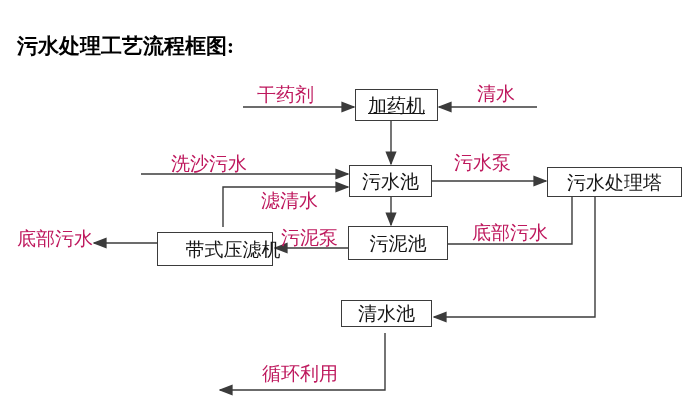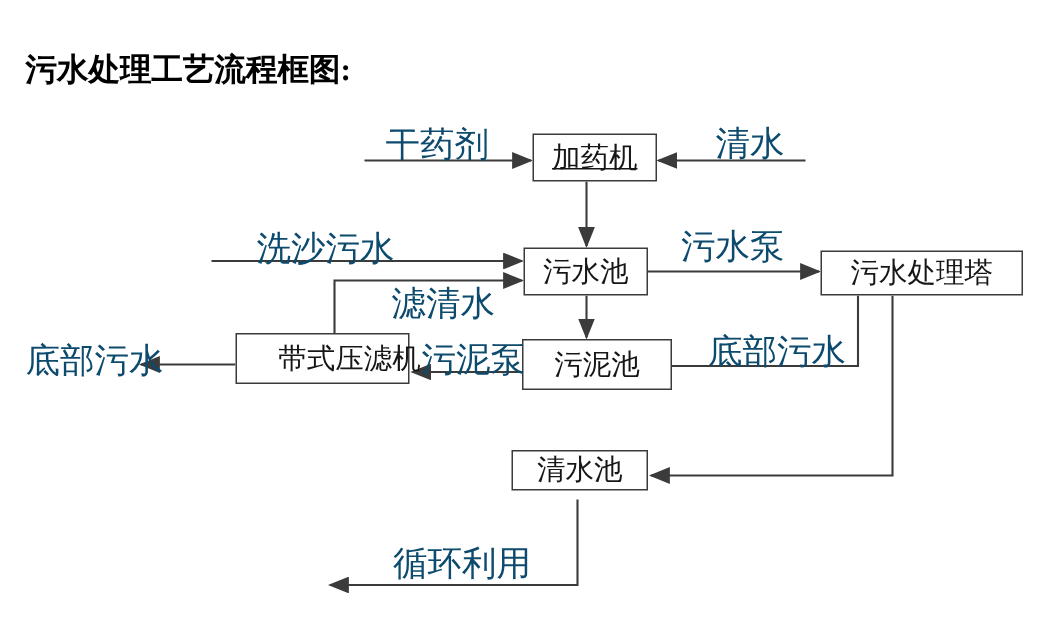--- a/index.html
+++ b/index.html
@@ -40,36 +40,36 @@
     display: flex;
     align-items: center;
     justify-content: center;
     font-size: 19px;
     line-height: 1;
     color: #161616;
     white-space: nowrap;
   }
   .edge-label {
     position: absolute;
-    font-size: 23px;
+    font-size: 19px;
     line-height: 1;
-    color: #0c4a6e;
+    color: #be185d;
     white-space: nowrap;
   }
   .flow-path {
     fill: none;
     stroke: #3b3b3b;
     stroke-width: 1.4;
   }
   
   #node-dosing        { left: 355px; top:  89px; width:  83px; height: 32px; text-decoration: underline; }
   #node-sewage-pool   { left: 349px; top: 165px; width:  83px; height: 32px; }
   #node-tower         { left: 547px; top: 167px; width: 135px; height: 30px; }
   #node-sludge-pool   { left: 348px; top: 226px; width:  100px; height: 34px; }
-  #node-belt-press    { left: 157px; top: 222px; width: 116px; height: 34px; padding-left: 36px; }
+  #node-belt-press    { left: 157px; top: 232px; width: 116px; height: 34px; padding-left: 36px; }
   #node-clean-pool    { left: 341px; top: 300px; width:  91px; height: 27px; text-align: right; }
   
   #lbl-dry-agent      { left: 257px; top:  85px; }
   #lbl-clean-water    { left: 477px; top:  84px; }
   #lbl-sand-wash      { left: 171px; top: 154px; text-align: right; }
   #lbl-filtered-water { left: 261px; top: 191px; }
   #lbl-sewage-pump    { left: 454px; top: 153px; }
   #lbl-bottom-sewage  { left: 472px; top: 223px; }
   #lbl-sludge-pump    { left: 281px; top: 228px; }
   #lbl-mud-cake       { left: 17px;  top: 229px; }

